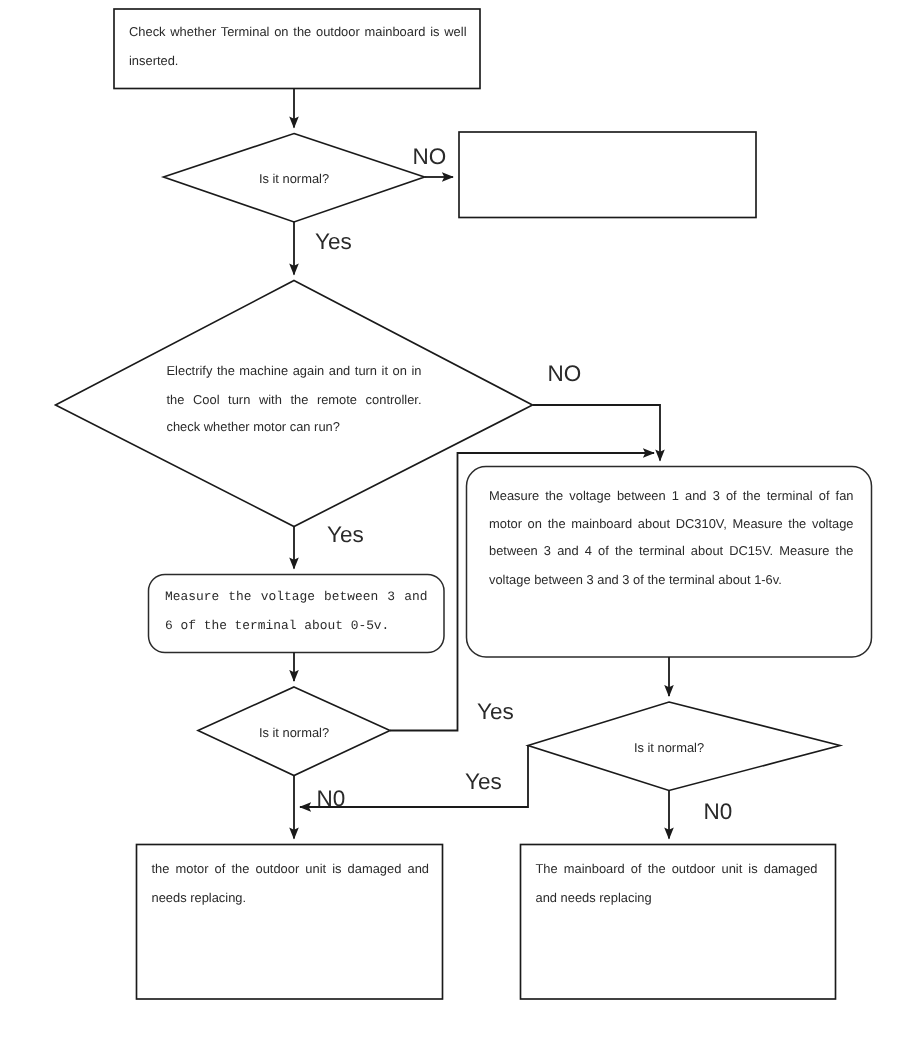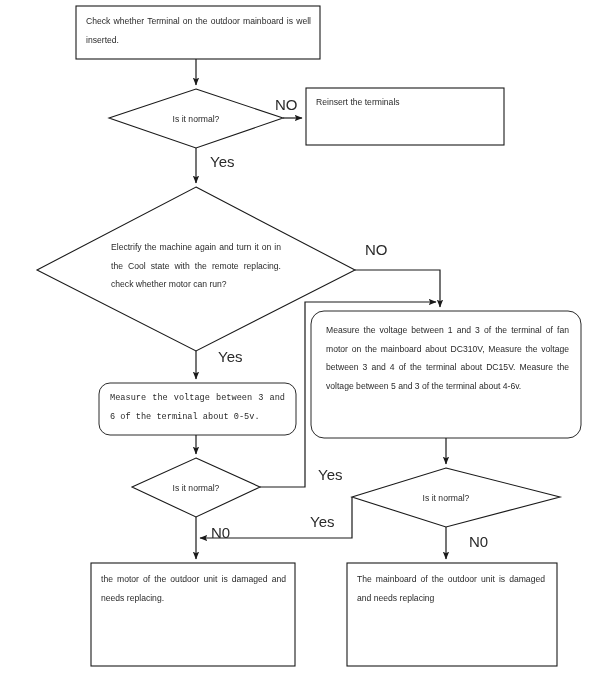--- a/index.html
+++ b/index.html
@@ -124,27 +124,26 @@
 
     <path class="connector" d="M352,497 L352,538 L200,538" marker-end="url(#arrow)"></path>
 
     <path class="connector" d="M446,527 L446,559" marker-end="url(#arrow)"></path>
   </svg>
 
   <div class="node-text" style="left:86px; top:12px; width:225px;">Check whether Terminal on the outdoor mainboard is well inserted.</div>
 
   <div class="diamond-text single" style="left:146px; top:110px; width:100px;">Is it normal?</div>
 
-  <div class="node-text" style="left:316px; top:93px; width:180px;">Reinsert the terminals</div>
 
-  <div class="diamond-text" style="left:111px; top:238px; width:170px;">Electrify the machine again and turn it on in the Cool state with the remote replacing. check whether motor can run?</div>
+  <div class="diamond-text" style="left:111px; top:238px; width:170px;">Electrify the machine again and turn it on in the Cool turn with the remote controller. check whether motor can run?</div>
 
   <div class="node-text" style="left:110px; top:389px; width:175px;font-family:Liberation Mono, monospace;">Measure the voltage between 3 and 6 of the terminal about 0-5v.</div>
 
-  <div class="node-text" style="left:326px; top:321px; width:243px;">Measure the voltage between 1 and 3 of the terminal of fan motor on the mainboard about DC310V, Measure the voltage between 3 and 4 of the terminal about DC15V. Measure the voltage between 5 and 3 of the terminal about 4-6v.</div>
+  <div class="node-text" style="left:326px; top:321px; width:243px;">Measure the voltage between 1 and 3 of the terminal of fan motor on the mainboard about DC310V, Measure the voltage between 3 and 4 of the terminal about DC15V. Measure the voltage between 3 and 3 of the terminal about 1-6v.</div>
 
   <div class="diamond-text single" style="left:146px; top:479px; width:100px;">Is it normal?</div>
 
   <div class="diamond-text single" style="left:396px; top:489px; width:100px;">Is it normal?</div>
 
   <div class="node-text" style="left:357px; top:570px; width:188px;">The mainboard of the outdoor unit is damaged and needs replacing</div>
 
   <div class="node-text" style="left:101px; top:570px; width:185px;">the motor of the outdoor unit is damaged and needs replacing.</div>
 
   <div class="edge-label" style="left:275px; top:96px;">NO</div>

